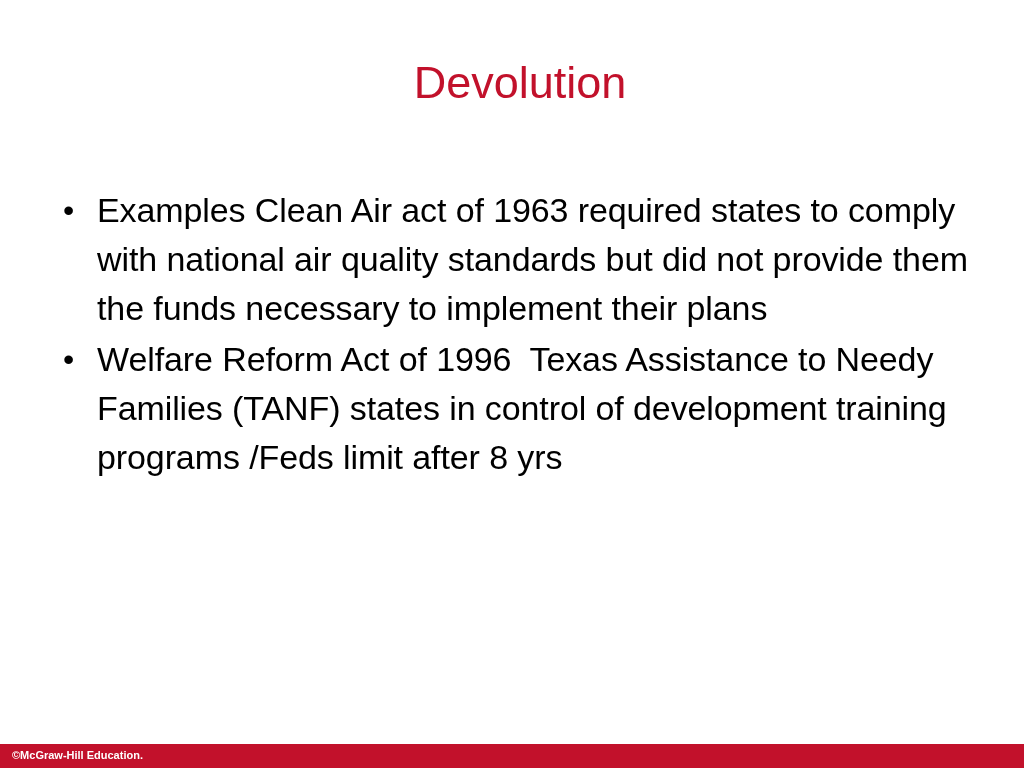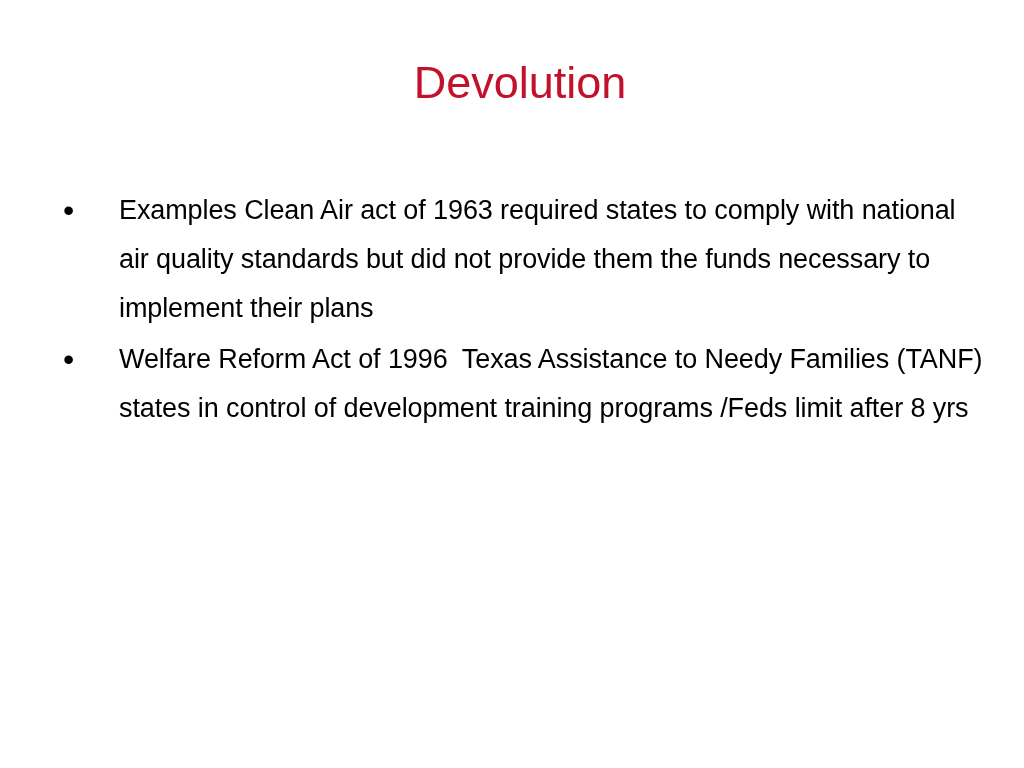--- a/index.html
+++ b/index.html
@@ -53,28 +53,27 @@
     width: 41px;
     font-size: 32px;
     line-height: 49px;
     color: #000000;
     text-align: left;
     padding-left: 7px;
     box-sizing: border-box;
   }
   .bullet-text {
     flex: 1 1 auto;
-    font-size: 27px;
+    font-size: 34px;
     line-height: 49px;
     color: #000000;
     font-weight: 400;
     text-align: left;
     letter-spacing: -0.1px;
     white-space: pre-wrap;
-    margin-left: 22px;
   }
   .footer-bar {
     position: absolute;
     left: 0;
     bottom: 0;
     width: 1024px;
     height: 24px;
     background: #C2112B;
   }
   .footer-text {
@@ -102,14 +101,17 @@
       <span class="bullet-text">Examples Clean Air act of 1963 required states to comply with national air quality standards but did not provide them the funds necessary to implement their plans</span>
     </div>
 
     <div class="bullet-item">
       <span class="bullet-marker">•</span>
       <span class="bullet-text">Welfare Reform Act of 1996  Texas Assistance to Needy Families (TANF) states in control of development training programs /Feds limit after 8 yrs</span>
     </div>
 
   </div>
 
+  <div class="footer-bar">
+    <div class="footer-text">©McGraw-Hill Education.</div>
+  </div>
 
 </div>
 
 </body></html>

